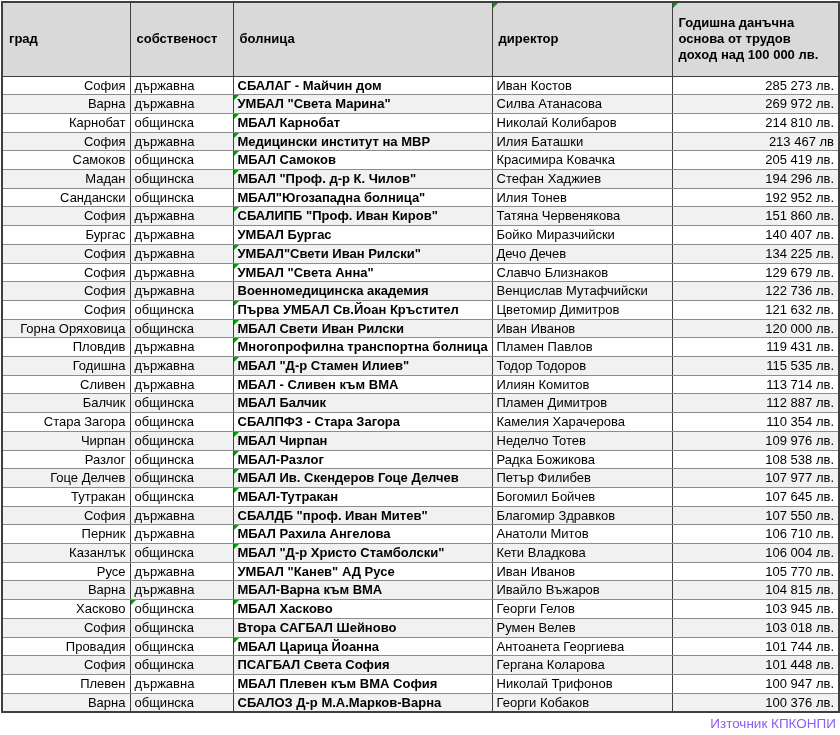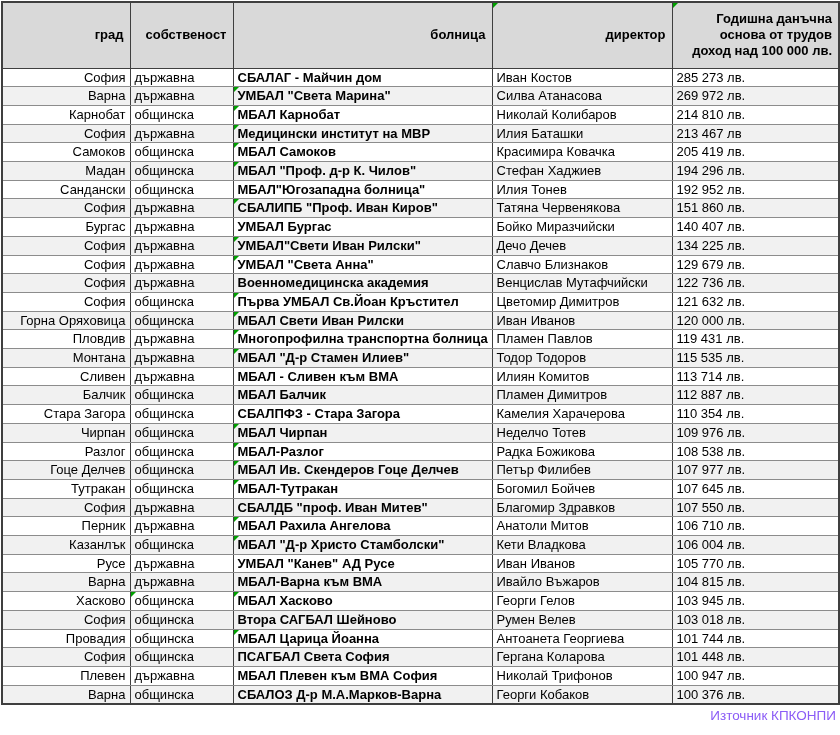--- a/index.html
+++ b/index.html
@@ -23,24 +23,24 @@
   th, td {
     position: relative;
     overflow: hidden;
     white-space: nowrap;
     font-size: 13px;
     color: #000000;
     padding: 0 4px;
     box-sizing: border-box;
   }
   thead th {
-    height: 66px;
+    height: 74px;
     background: var(--header-bg, #d9d9d9);
     font-weight: bold;
-    text-align: right;
+    text-align: left;
     vertical-align: middle;
     border: 1px solid var(--border-dark, #3f3f3f);
     white-space: normal;
     line-height: 1.25;
     padding: 0 6px;
   }
   tbody td {
     height: 17.7px;
     line-height: 17.7px;
     border-top: 1px solid var(--border-light, #8c8c8c);
@@ -49,21 +49,21 @@
     border-right: 1px solid var(--border-dark, #3f3f3f);
     background: #ffffff;
   }
   tbody tr:nth-child(even) td {
     background: var(--row-alt-bg, #f1f1f1);
   }
   td.c-city  { text-align: right; padding-left: 12px; }
   td.c-own   { text-align: left; }
   td.c-hosp  { text-align: left; font-weight: bold; }
   td.c-dir   { text-align: left; margin-left: 18px; }
-  td.c-val   { text-align: left; margin-left: 16px; }
+  td.c-val   { text-align: right; margin-left: 16px; }
   .marker {
     position: absolute;
     top: 0;
     left: 0;
     width: 0;
     height: 0;
     border-top: 5px solid var(--marker-green, #00a000);
     border-right: 5px solid transparent;
   }
   .source {
@@ -197,21 +197,21 @@
     <td class="c-val">120 000 лв.</td>
   </tr>
         <tr>
     <td class="c-city">Пловдив</td>
     <td class="c-own">държавна</td>
     <td class="c-hosp">Многопрофилна транспортна болница<span class="marker"></span></td>
     <td class="c-dir">Пламен Павлов</td>
     <td class="c-val">119 431 лв.</td>
   </tr>
         <tr>
-    <td class="c-city">Монтана</td>
+    <td class="c-city">Годишна</td>
     <td class="c-own">държавна</td>
     <td class="c-hosp">МБАЛ "Д-р Стамен Илиев"<span class="marker"></span></td>
     <td class="c-dir">Тодор Тодоров</td>
     <td class="c-val">115 535 лв.</td>
   </tr>
         <tr>
     <td class="c-city">Сливен</td>
     <td class="c-own">държавна</td>
     <td class="c-hosp">МБАЛ - Сливен към ВМА</td>
     <td class="c-dir">Илиян Комитов</td>

